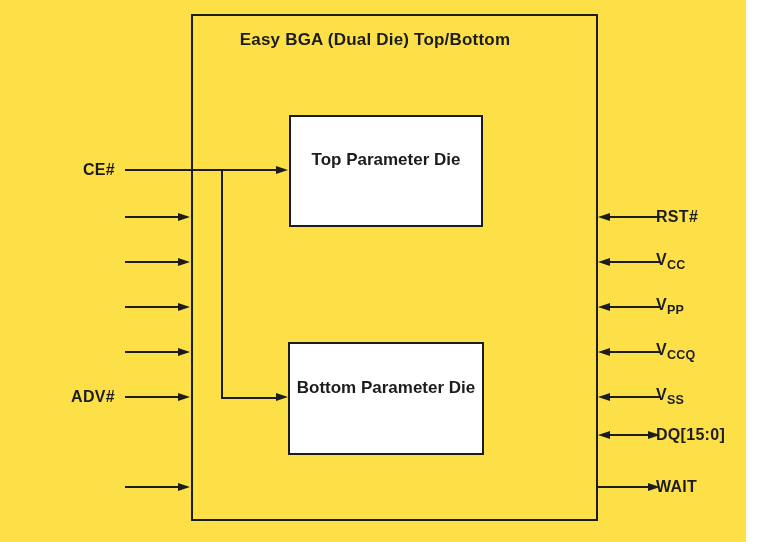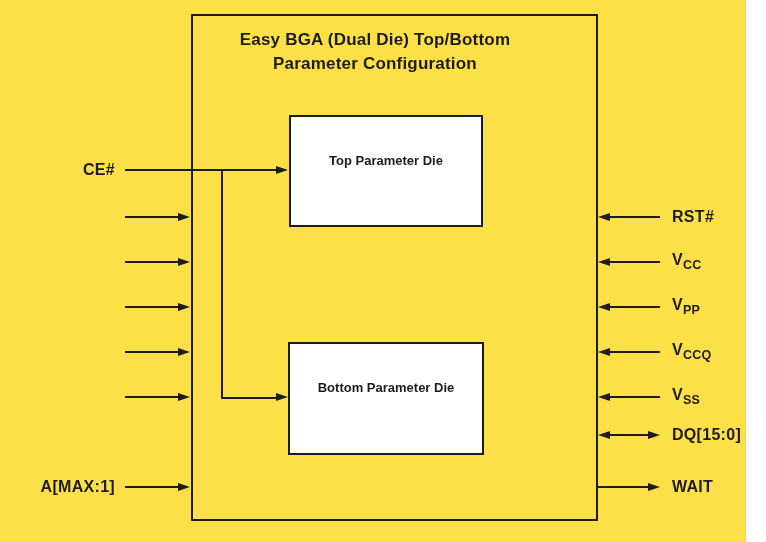--- a/index.html
+++ b/index.html
@@ -32,38 +32,38 @@
     line-height: 24px;
     letter-spacing: 0.2px;
   }
   .die-box {
     position: absolute;
     border: 2px solid #1c1c1c;
     display: flex;
     align-items: center;
     justify-content: center;
     padding-bottom: 22px;
-    font-size: 13px;
+    font-size: 17px;
     font-weight: bold;
     background: #ffffff;
   }
   .die-box.top    { left: 289px; top: 115px; width: 194px; height: 112px; }
   .die-box.bottom { left: 288px; top: 342px; width: 196px; height: 113px; }
 
   .sig-label {
     position: absolute;
     height: 22px;
     line-height: 22px;
     font-size: 16px;
     font-weight: bold;
     letter-spacing: 0.3px;
     white-space: nowrap;
   }
   .sig-label.left { left: 0; width: 115px; text-align: right; }
-  .sig-label.right { left: 672px; text-align: right; }
+  .sig-label.right { left: 656px; text-align: right; }
   .sub {
     display: inline-block;
     font-size: 12.5px;
     transform: translateY(4px);
     letter-spacing: 0.2px;
   }
   .line {
     position: absolute;
     height: 2px;
     background: #1c1c1c;
@@ -90,21 +90,20 @@
 </style>
 </head>
 <body>
 
 <div class="canvas">
 
   <div class="outer-box"></div>
 
   <div class="diagram-title">
     <div>Easy BGA (Dual Die) Top/Bottom</div>
-    <div>Parameter Configuration</div>
   </div>
 
   <div class="die-box top">
     <span>Top Parameter Die</span>
   </div>
   <div class="die-box bottom">
     <span>Bottom Parameter Die</span>
   </div>
 
   <div class="sig-label left" style="top:159px">CE#</div>
@@ -119,24 +118,24 @@
 
   <div class="line" style="top:261px; left:125px; width:53px"></div>
   <div class="head-r" style="top:258px; left:178px"></div>
 
   <div class="line" style="top:306px; left:125px; width:53px"></div>
   <div class="head-r" style="top:303px; left:178px"></div>
 
   <div class="line" style="top:351px; left:125px; width:53px"></div>
   <div class="head-r" style="top:348px; left:178px"></div>
 
+  <div class="sig-label left" style="top:386px">ADV#</div>
   <div class="line" style="top:396px; left:125px; width:53px"></div>
   <div class="head-r" style="top:393px; left:178px"></div>
 
-  <div class="sig-label left" style="top:476px">A[MAX:1]</div>
   <div class="line" style="top:486px; left:125px; width:53px"></div>
   <div class="head-r" style="top:483px; left:178px"></div>
 
   <div class="head-l" style="top:213px; left:598px"></div>
   <div class="line" style="top:216px; left:610px; width:50px"></div>
   <div class="sig-label right" style="top:206px"><span>RST#</span><span class="sub"></span></div>
 
   <div class="head-l" style="top:258px; left:598px"></div>
   <div class="line" style="top:261px; left:610px; width:50px"></div>
   <div class="sig-label right" style="top:249px"><span>V</span><span class="sub">CC</span></div>

